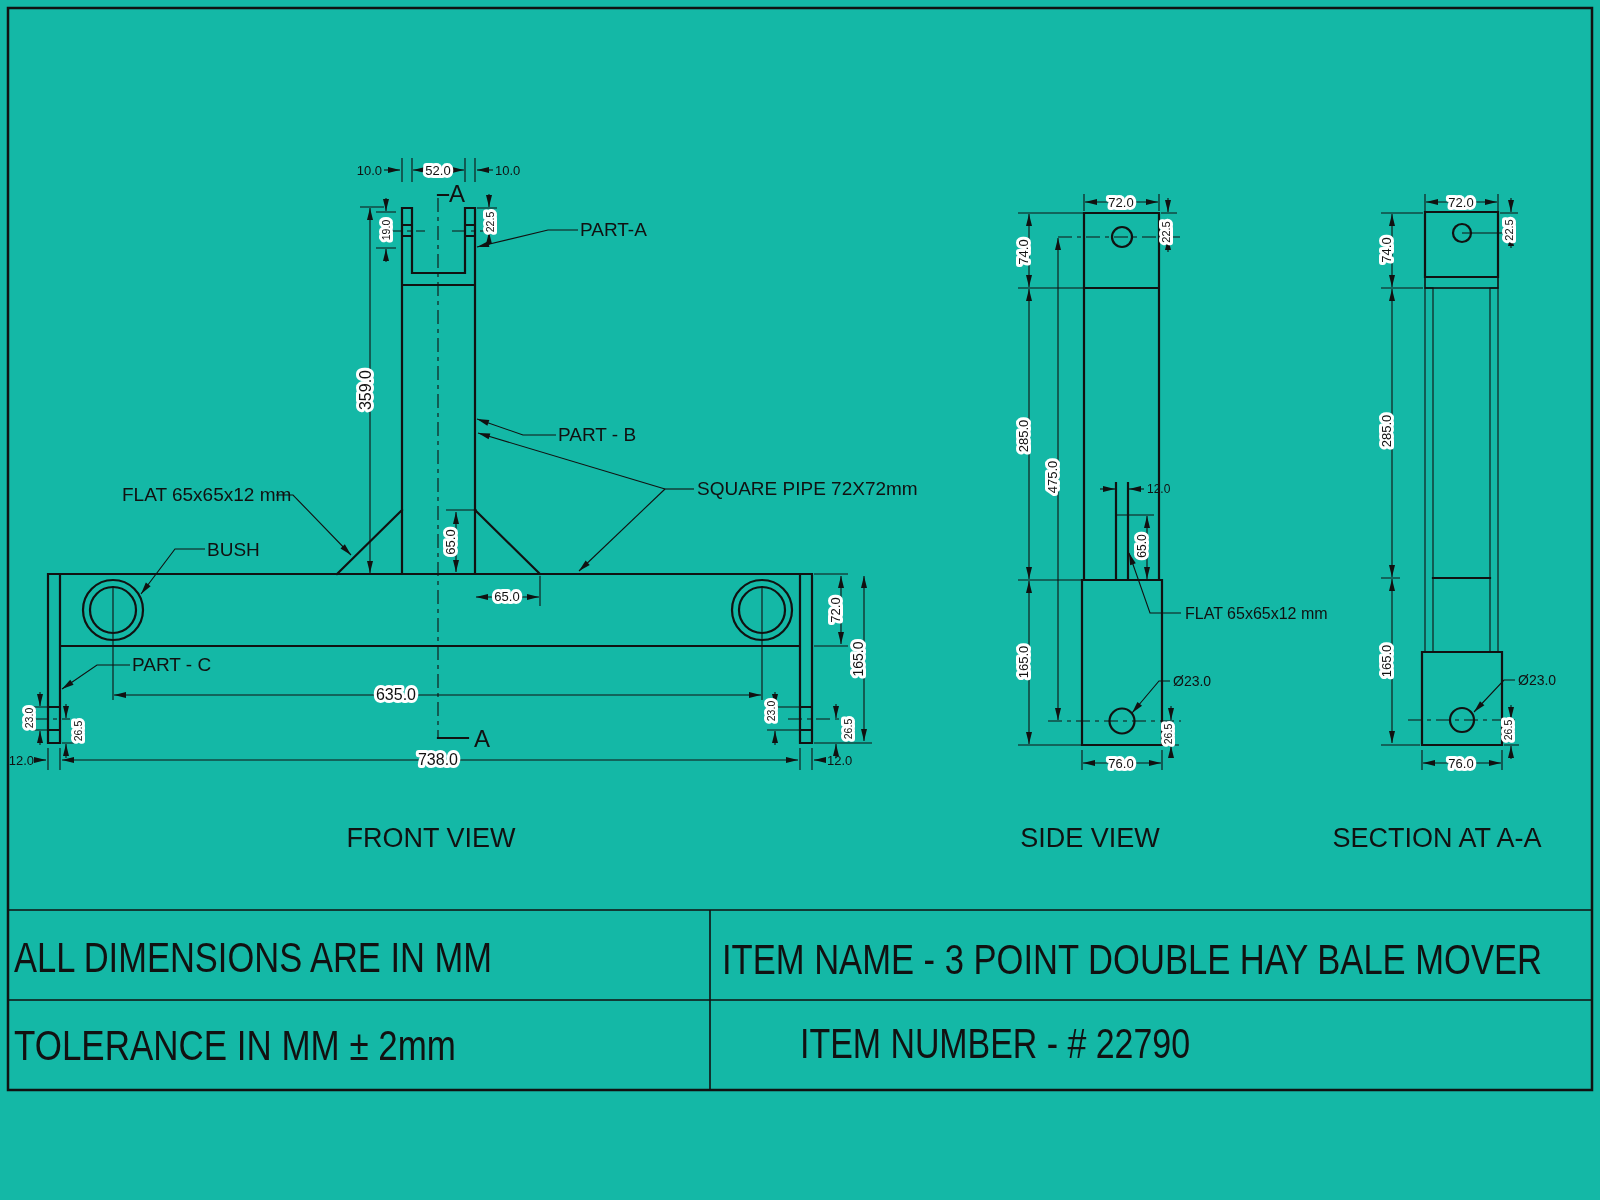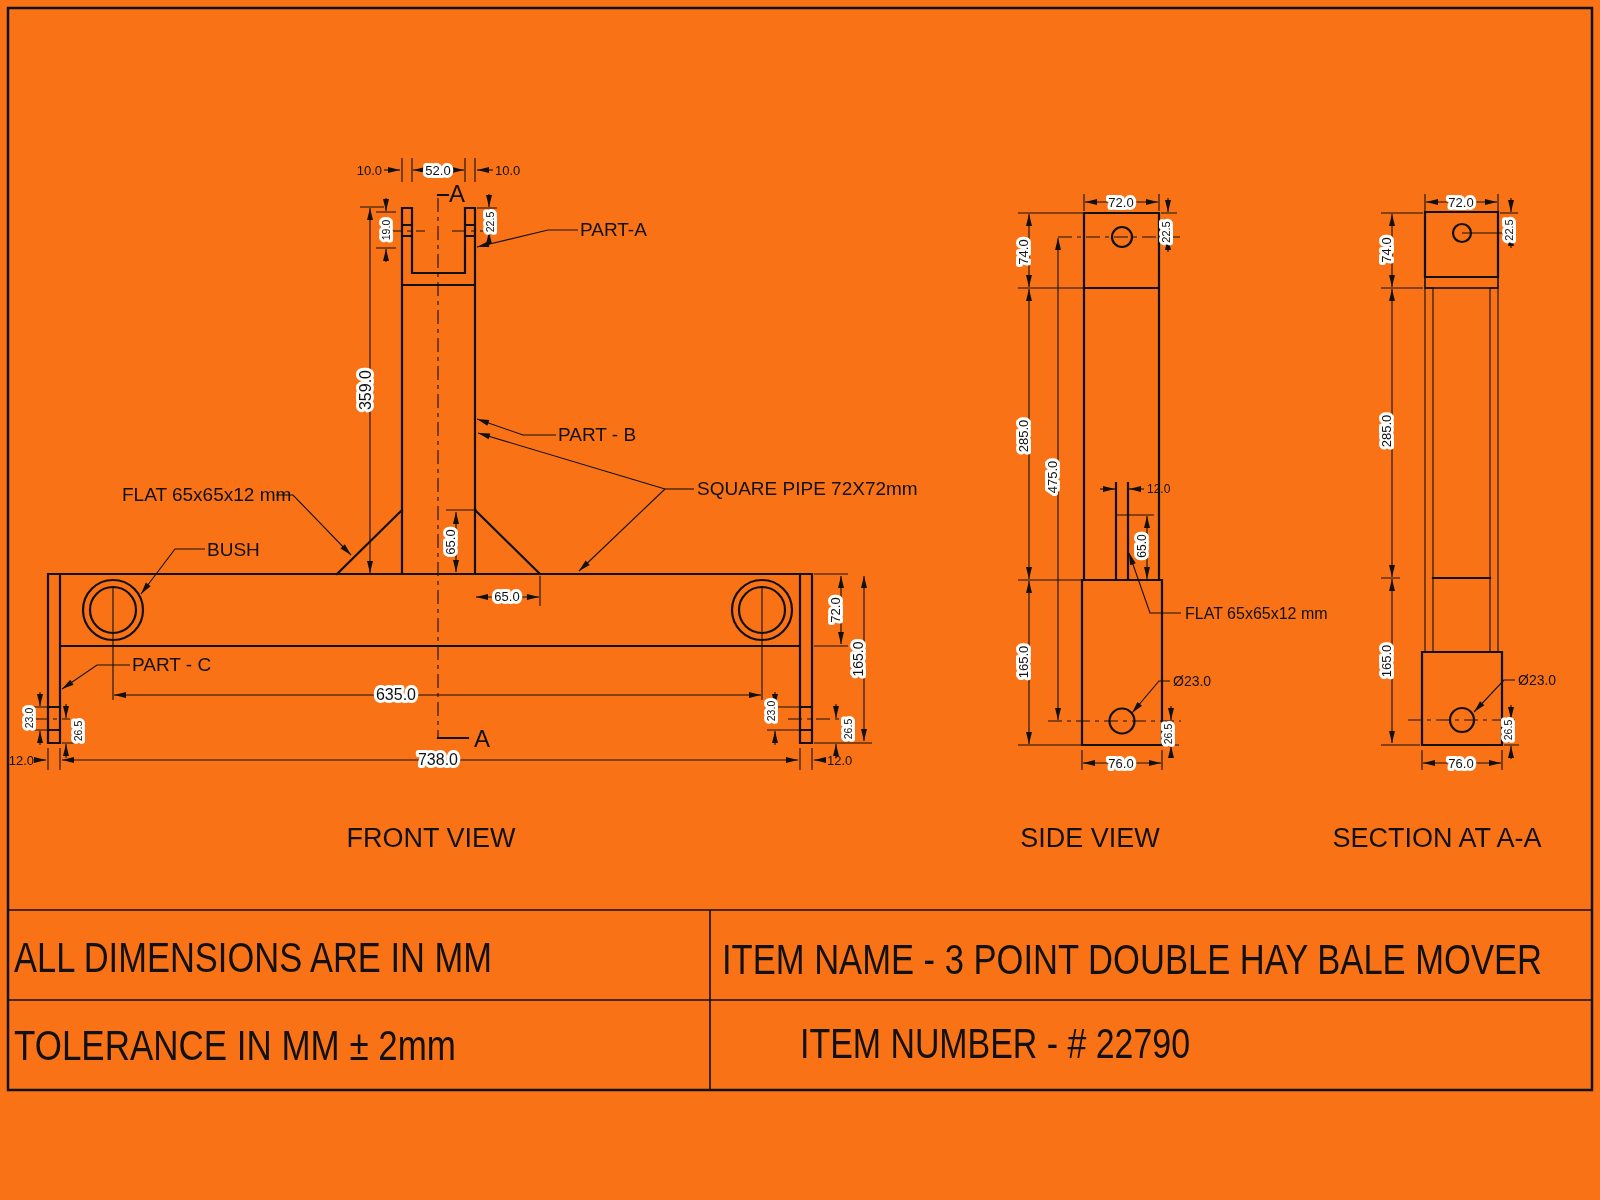--- a/index.html
+++ b/index.html
@@ -1,16 +1,16 @@
 <!DOCTYPE html>
 <html><head>
 <meta charset="utf-8">
 <style>
   html,body { margin:0; padding:0; background:#ffffff; }
-  .page { width:1600px; height:1200px; background:#f97316; position:relative; }
+  .page { width:1600px; height:1200px; background:#14b8a6; position:relative; }
   svg { display:block; }
   text { font-family:"Liberation Sans","DejaVu Sans",sans-serif; fill:#111; }
   .ln2  { stroke:#111; stroke-width:2.2; fill:none; stroke-linecap:square; }
   .ln15 { stroke:#111; stroke-width:1.6; fill:none; }
   .ln1  { stroke:#111; stroke-width:1.1; fill:none; }
   .cl   { stroke:#111; stroke-width:1.1; fill:none; stroke-dasharray:14 5 4 5; }
   .dim  { stroke:#111; stroke-width:1.1; fill:none; }
   .halo { paint-order:stroke; stroke:#fff; stroke-width:6px; stroke-linejoin:round; }
   .f10 { font-size:10.5px; } .f11 { font-size:11px; } .f12 { font-size:12px; }
   .f13 { font-size:13px; }  .f14 { font-size:14px; } .f16 { font-size:16px; }

